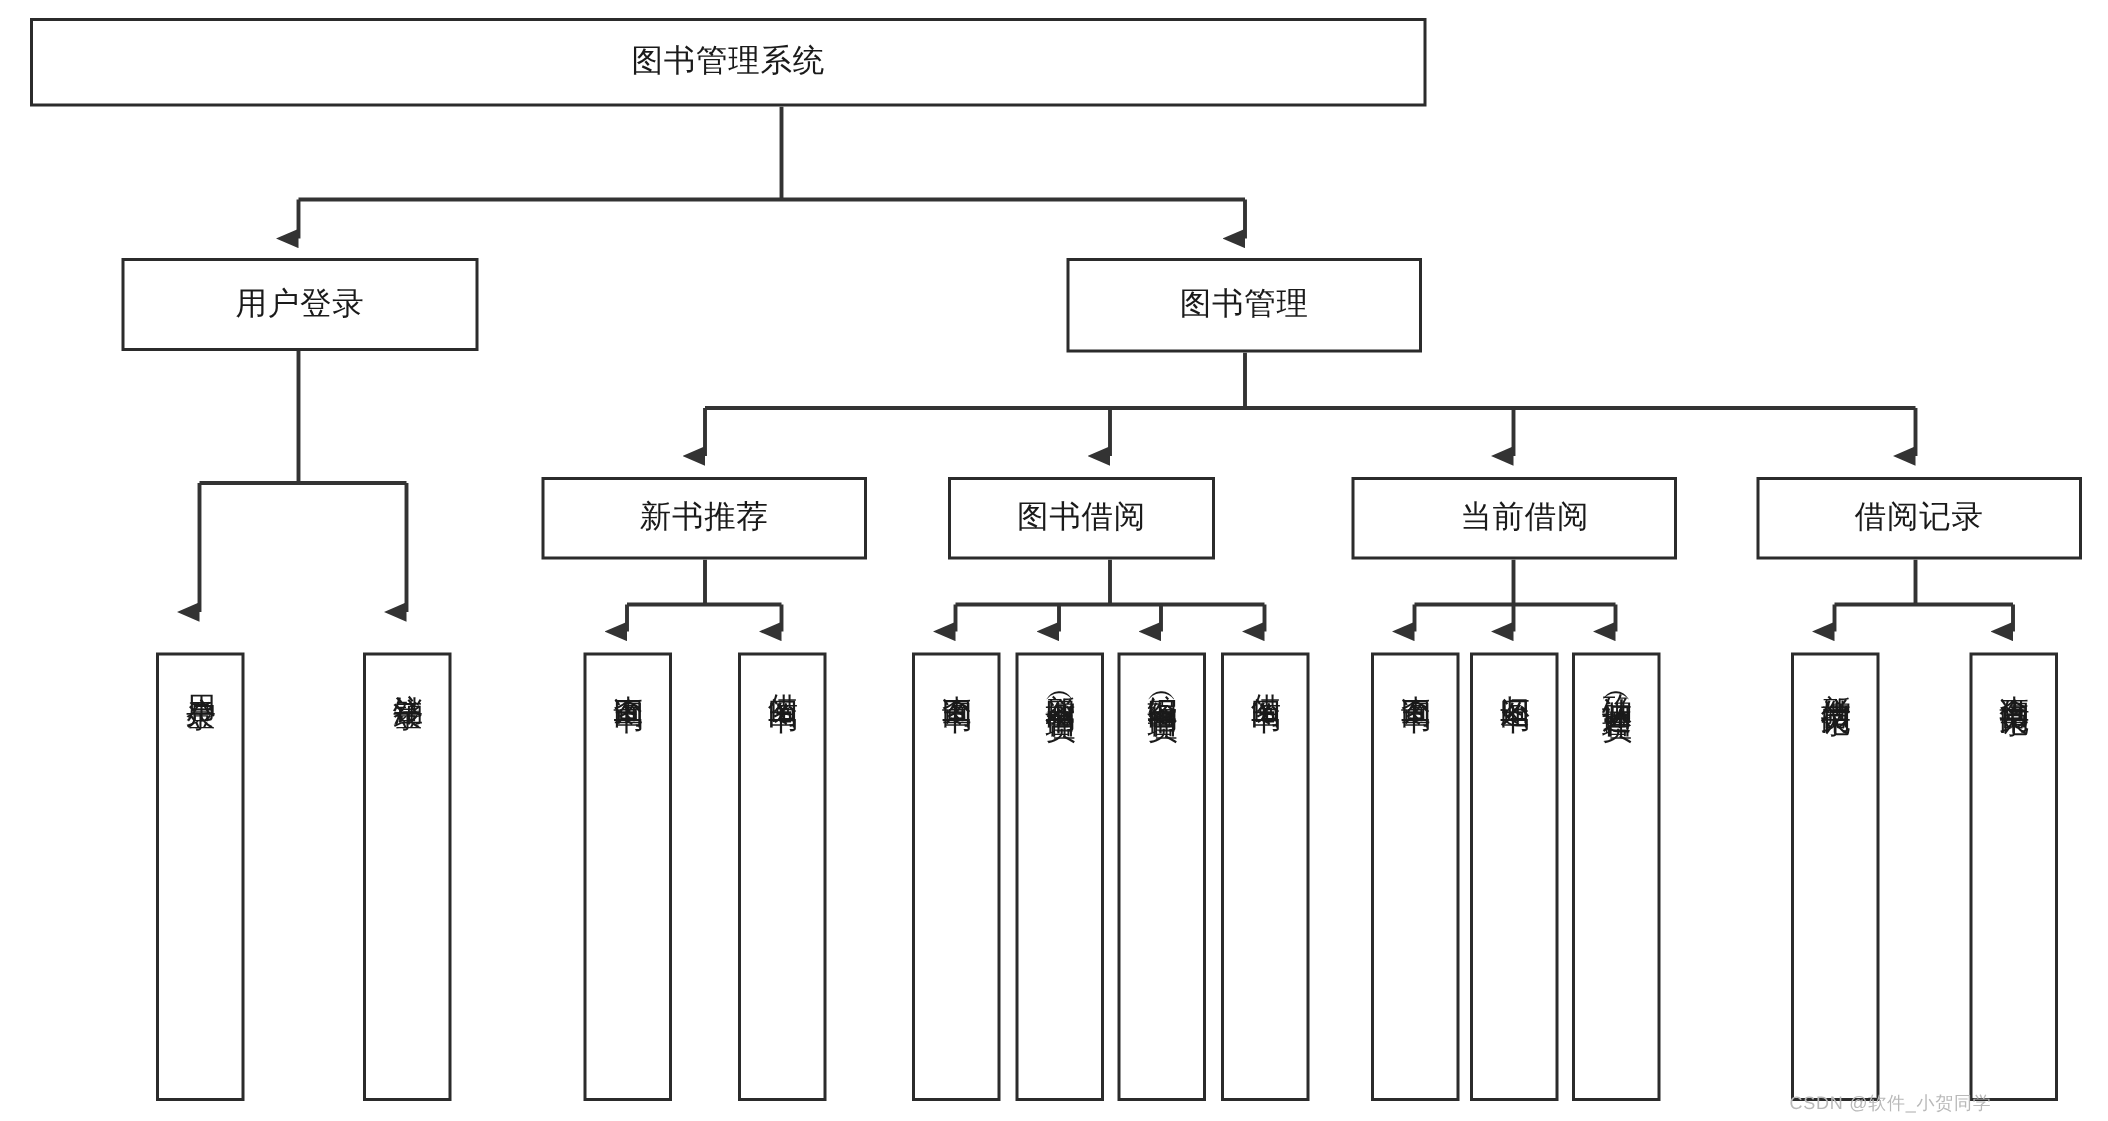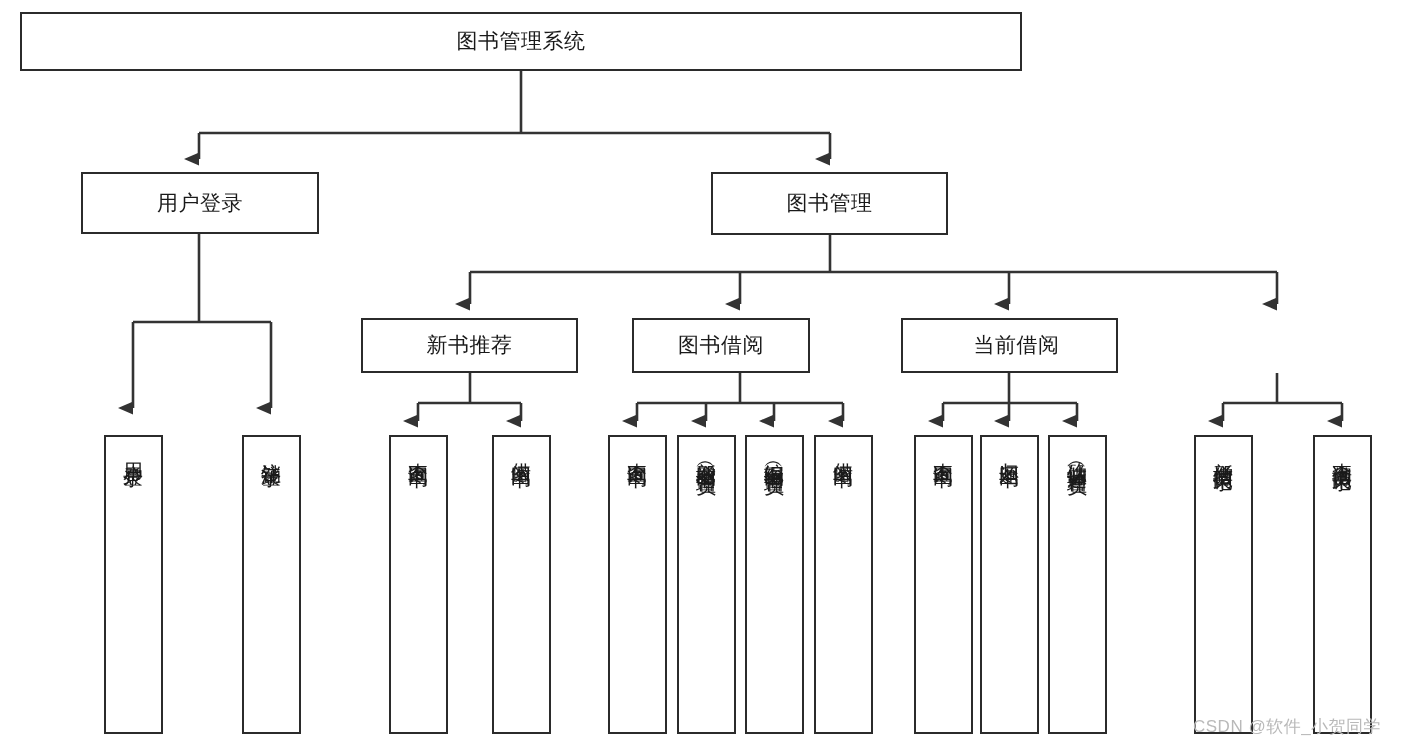--- a/index.html
+++ b/index.html
@@ -60,24 +60,25 @@
     text-orientation: upright;
     font-size: 20px;
     line-height: 1.0;
     letter-spacing: 2px;
     white-space: normal;
     max-height: 100%;
     text-align: left;
   }
   .watermark {
     position: absolute;
-    font-size: 17px;
+    font-size: 12px;
     color: #b9b9b9;
     white-space: nowrap;
     letter-spacing: 0.5px;
+    margin-top: 12px;
   }
 </style>
 </head>
 <body>
 
 <div id="canvas">
 
   <svg id="edges" viewBox="0 0 1405 747" width="1405" height="747" aria-hidden="true">
     <defs>
       <marker id="arrow" viewBox="0 0 12 12" refX="6" refY="10" markerWidth="9" markerHeight="11" orient="auto-start-reverse">
@@ -128,21 +129,21 @@
       <path d="M 1009 403 L 1009 421" marker-end="url(#arrowdown)"></path>
       <path d="M 1077 403 L 1077 421" marker-end="url(#arrowdown)"></path>
 
       <path d="M 1277 373 L 1277 403"></path>
       <path d="M 1223 403 L 1342 403"></path>
       <path d="M 1223 403 L 1223 421" marker-end="url(#arrowdown)"></path>
       <path d="M 1342 403 L 1342 421" marker-end="url(#arrowdown)"></path>
     </g>
   </svg>
 
-  <div class="node horiz root" style="left:20px; top:12px; width:1002px; height:59px;">
+  <div class="node horiz root" style="left:20px; top:12px; width:931px; height:59px;">
     <span class="node-label">图书管理系统</span>
   </div>
 
   <div class="node horiz" style="left:81px; top:172px; width:238px; height:62px;">
     <span class="node-label">用户登录</span>
   </div>
 
   <div class="node horiz" style="left:711px; top:172px; width:237px; height:63px;">
     <span class="node-label">图书管理</span>
   </div>
@@ -152,20 +153,23 @@
   </div>
 
   <div class="node horiz" style="left:632px; top:318px; width:178px; height:55px;">
     <span class="node-label">图书借阅</span>
   </div>
 
   <div class="node horiz" style="left:901px; top:318px; width:217px; height:55px;padding-left:14px;">
     <span class="node-label">当前借阅</span>
   </div>
 
+  <div class="node horiz" style="left:1171px; top:318px; width:217px; height:55px;">
+    <span class="node-label">借阅记录</span>
+  </div>
 
   <div class="node vert" style="left:104px; top:435px; width:59px; height:299px;">
     <span class="node-label">用户登录</span>
   </div>
 
   <div class="node vert" style="left:242px; top:435px; width:59px; height:299px;">
     <span class="node-label">注销登录</span>
   </div>
 
   <div class="node vert" style="left:389px; top:435px; width:59px; height:299px;">

